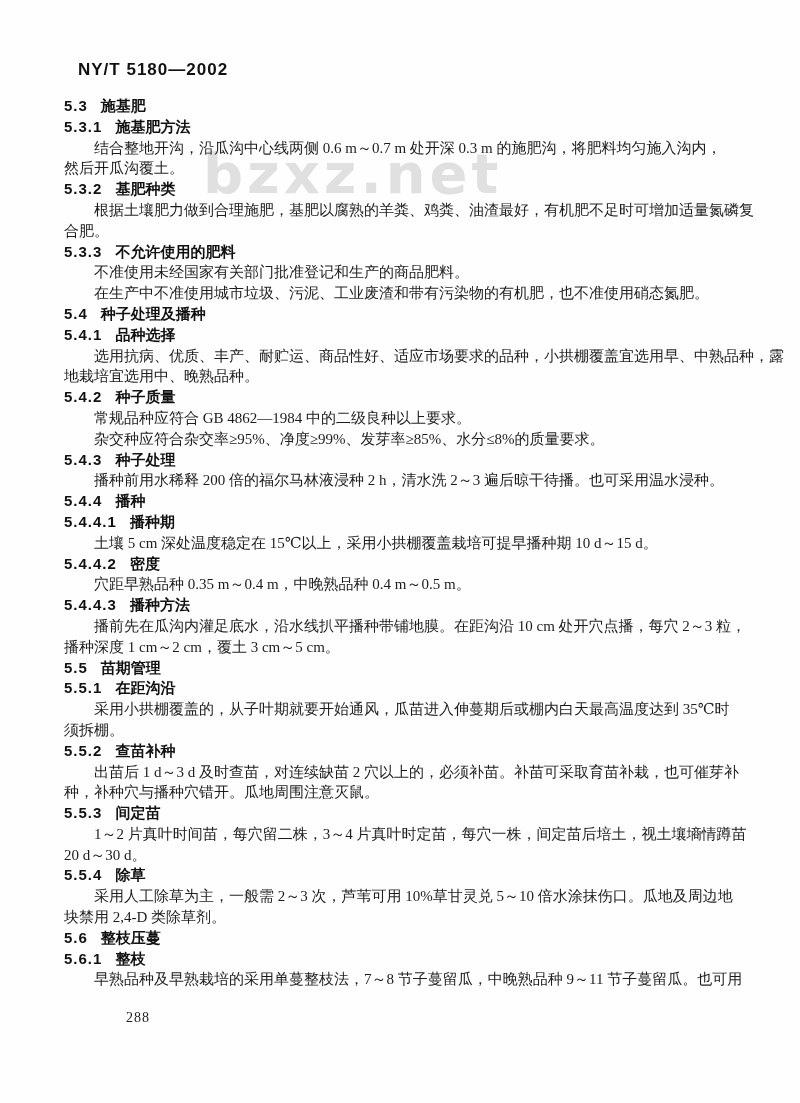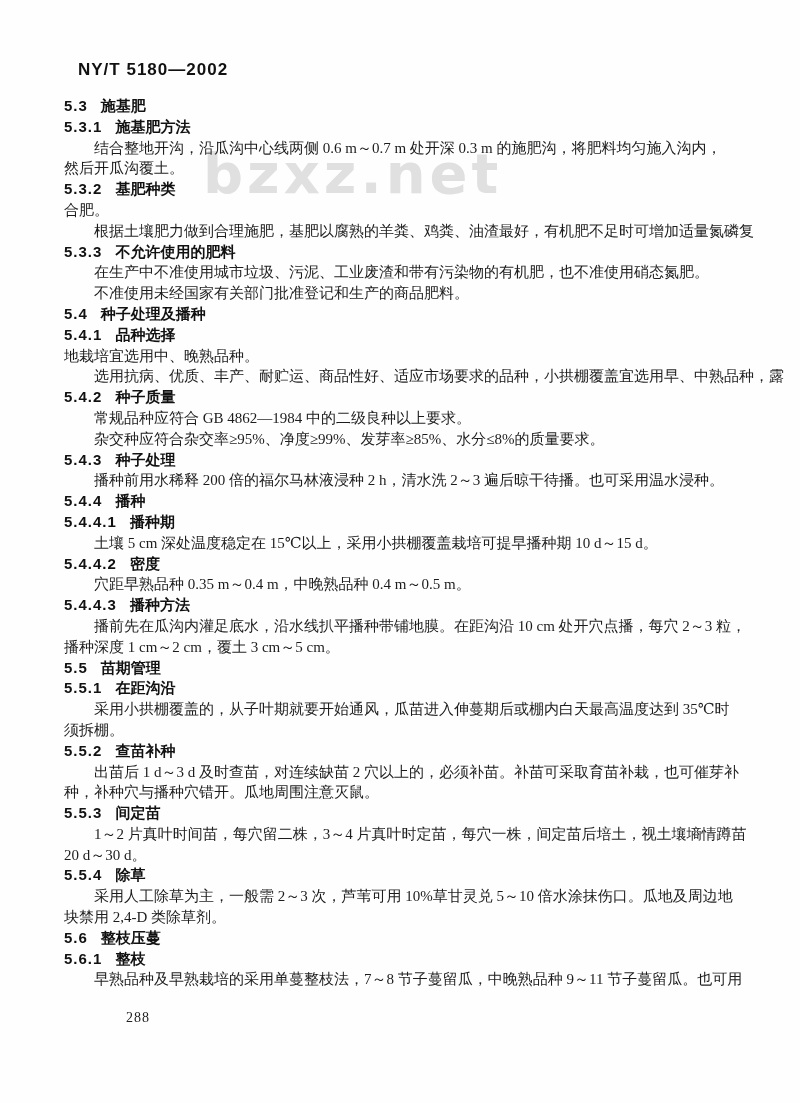--- a/index.html
+++ b/index.html
@@ -59,29 +59,29 @@
   <div class="watermark">bzxz.net</div>
 
   <div class="doc-header">NY/T 5180—2002</div>
 
   <div class="doc-body">
       <div class="line h2"><span class="num">5.3</span><span class="title">施基肥</span></div>
       <div class="line h3"><span class="num">5.3.1</span><span class="title">施基肥方法</span></div>
       <div class="line body indent">结合整地开沟，沿瓜沟中心线两侧 0.6 m～0.7 m 处开深 0.3 m 的施肥沟，将肥料均匀施入沟内，</div>
       <div class="line body">然后开瓜沟覆土。</div>
       <div class="line h3"><span class="num">5.3.2</span><span class="title">基肥种类</span></div>
+      <div class="line body indent">根据土壤肥力做到合理施肥，基肥以腐熟的羊粪、鸡粪、油渣最好，有机肥不足时可增加适量氮磷复</div>
       <div class="line body">合肥。</div>
-      <div class="line body indent">根据土壤肥力做到合理施肥，基肥以腐熟的羊粪、鸡粪、油渣最好，有机肥不足时可增加适量氮磷复</div>
       <div class="line h3"><span class="num">5.3.3</span><span class="title">不允许使用的肥料</span></div>
+      <div class="line body indent">不准使用未经国家有关部门批准登记和生产的商品肥料。</div>
       <div class="line body indent">在生产中不准使用城市垃圾、污泥、工业废渣和带有污染物的有机肥，也不准使用硝态氮肥。</div>
-      <div class="line body indent">不准使用未经国家有关部门批准登记和生产的商品肥料。</div>
       <div class="line h2"><span class="num">5.4</span><span class="title">种子处理及播种</span></div>
       <div class="line h3"><span class="num">5.4.1</span><span class="title">品种选择</span></div>
+      <div class="line body indent">选用抗病、优质、丰产、耐贮运、商品性好、适应市场要求的品种，小拱棚覆盖宜选用早、中熟品种，露</div>
       <div class="line body">地栽培宜选用中、晚熟品种。</div>
-      <div class="line body indent">选用抗病、优质、丰产、耐贮运、商品性好、适应市场要求的品种，小拱棚覆盖宜选用早、中熟品种，露</div>
       <div class="line h3"><span class="num">5.4.2</span><span class="title">种子质量</span></div>
       <div class="line body indent">常规品种应符合 GB 4862—1984 中的二级良种以上要求。</div>
       <div class="line body indent">杂交种应符合杂交率≥95%、净度≥99%、发芽率≥85%、水分≤8%的质量要求。</div>
       <div class="line h3"><span class="num">5.4.3</span><span class="title">种子处理</span></div>
       <div class="line body indent">播种前用水稀释 200 倍的福尔马林液浸种 2 h，清水洗 2～3 遍后晾干待播。也可采用温水浸种。</div>
       <div class="line h3"><span class="num">5.4.4</span><span class="title">播种</span></div>
       <div class="line h3"><span class="num">5.4.4.1</span><span class="title">播种期</span></div>
       <div class="line body indent">土壤 5 cm 深处温度稳定在 15℃以上，采用小拱棚覆盖栽培可提早播种期 10 d～15 d。</div>
       <div class="line h3"><span class="num">5.4.4.2</span><span class="title">密度</span></div>
       <div class="line body indent">穴距早熟品种 0.35 m～0.4 m，中晚熟品种 0.4 m～0.5 m。</div>

